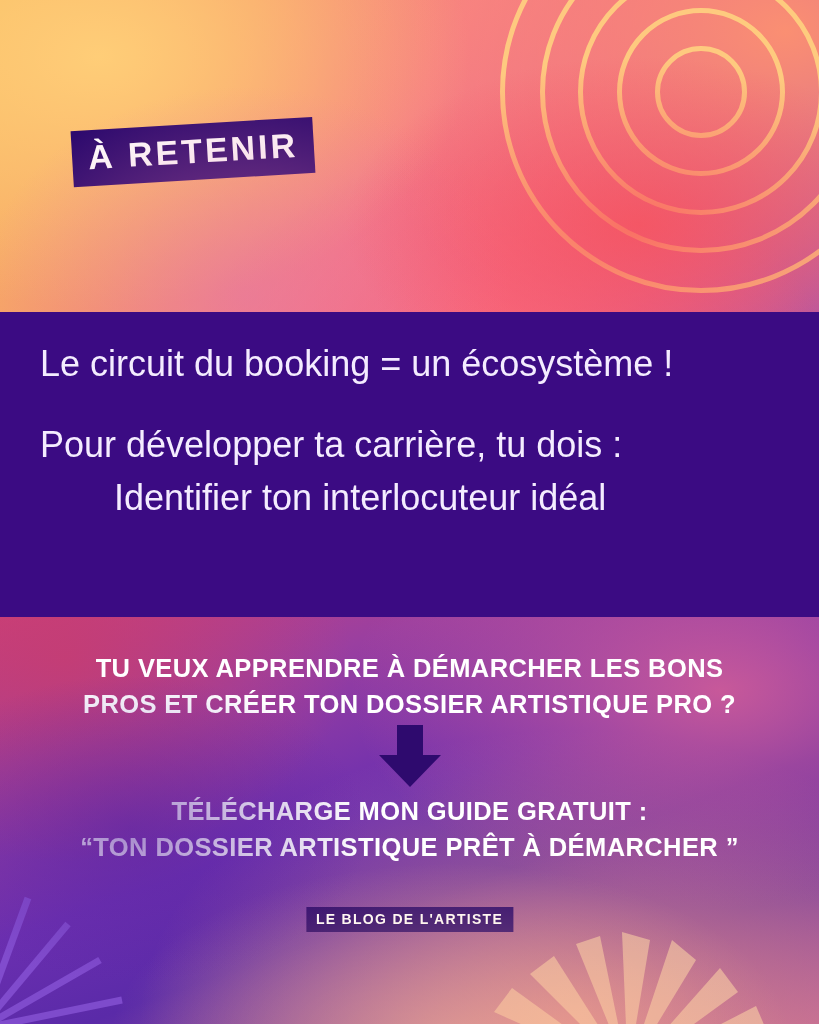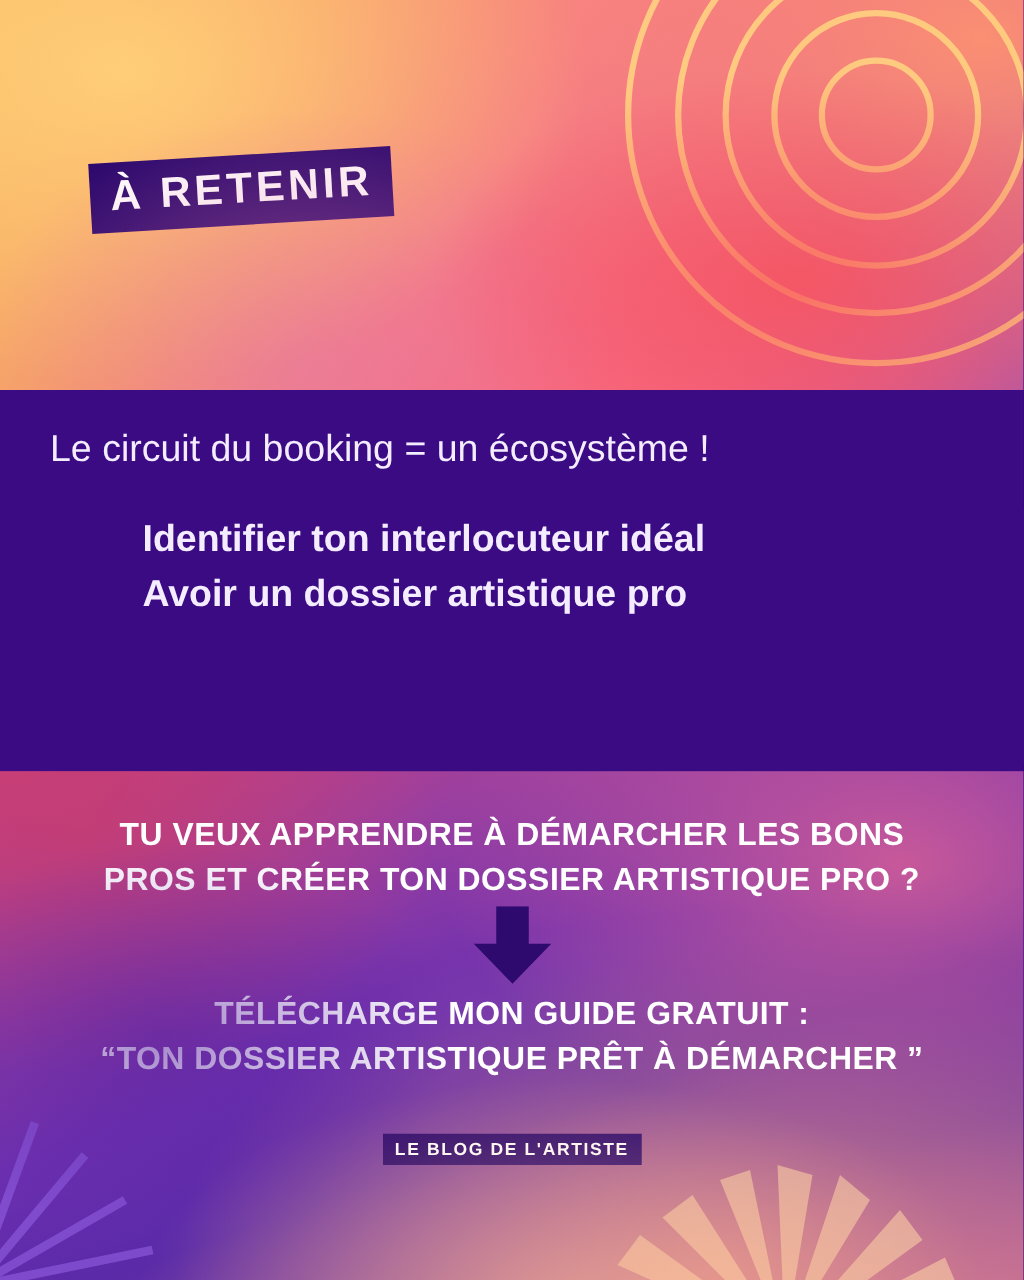--- a/index.html
+++ b/index.html
@@ -96,28 +96,28 @@
     left: 0;
     top: 312px;
     width: 819px;
     height: 305px;
     background: #3b0b83;
     color: #f3eaff;
     box-sizing: border-box;
     padding: 26px 40px 0 40px;
   }
   .mid-line {
-    font-size: 30px;
+    font-size: 36px;
     line-height: 1.47;
     font-weight: 400;
     color: #f4ecff;
     white-space: pre;
   }
   .mid-gap { height: 28px; }
-  .mid-indent { padding-left: 74px; font-weight: bold; }
+  .mid-indent { padding-left: 74px; }
 
   
   .bottom-panel {
     position: absolute;
     left: 0;
     top: 617px;
     width: 819px;
     height: 407px;
     overflow: hidden;
     background:
@@ -230,22 +230,22 @@
         </g>
       </svg>
     </div>
 
     <div class="badge-retenir">À RETENIR</div>
   </div>
 
   <div class="mid-panel">
     <div class="mid-line">Le circuit du booking = un écosystème !</div>
     <div class="mid-gap"></div>
+    <div class="mid-line">Pour développer ta carrière, tu dois :</div>
     <div class="mid-line mid-indent">Identifier ton interlocuteur idéal</div>
-    <div class="mid-line mid-indent">Avoir un dossier artistique pro</div>
   </div>
 
   <div class="bottom-panel">
 
     <div class="sunburst-bottom">
       <svg width="330" height="300" viewBox="0 0 330 300" aria-hidden="true">
         <g fill="#ffd9a8" opacity="0.55" transform="translate(165,230)">
           <polygon points="0,0 -6,-140 22,-132"></polygon>
           <polygon points="0,0 44,-132 68,-112"></polygon>
           <polygon points="0,0 92,-104 110,-80"></polygon>

